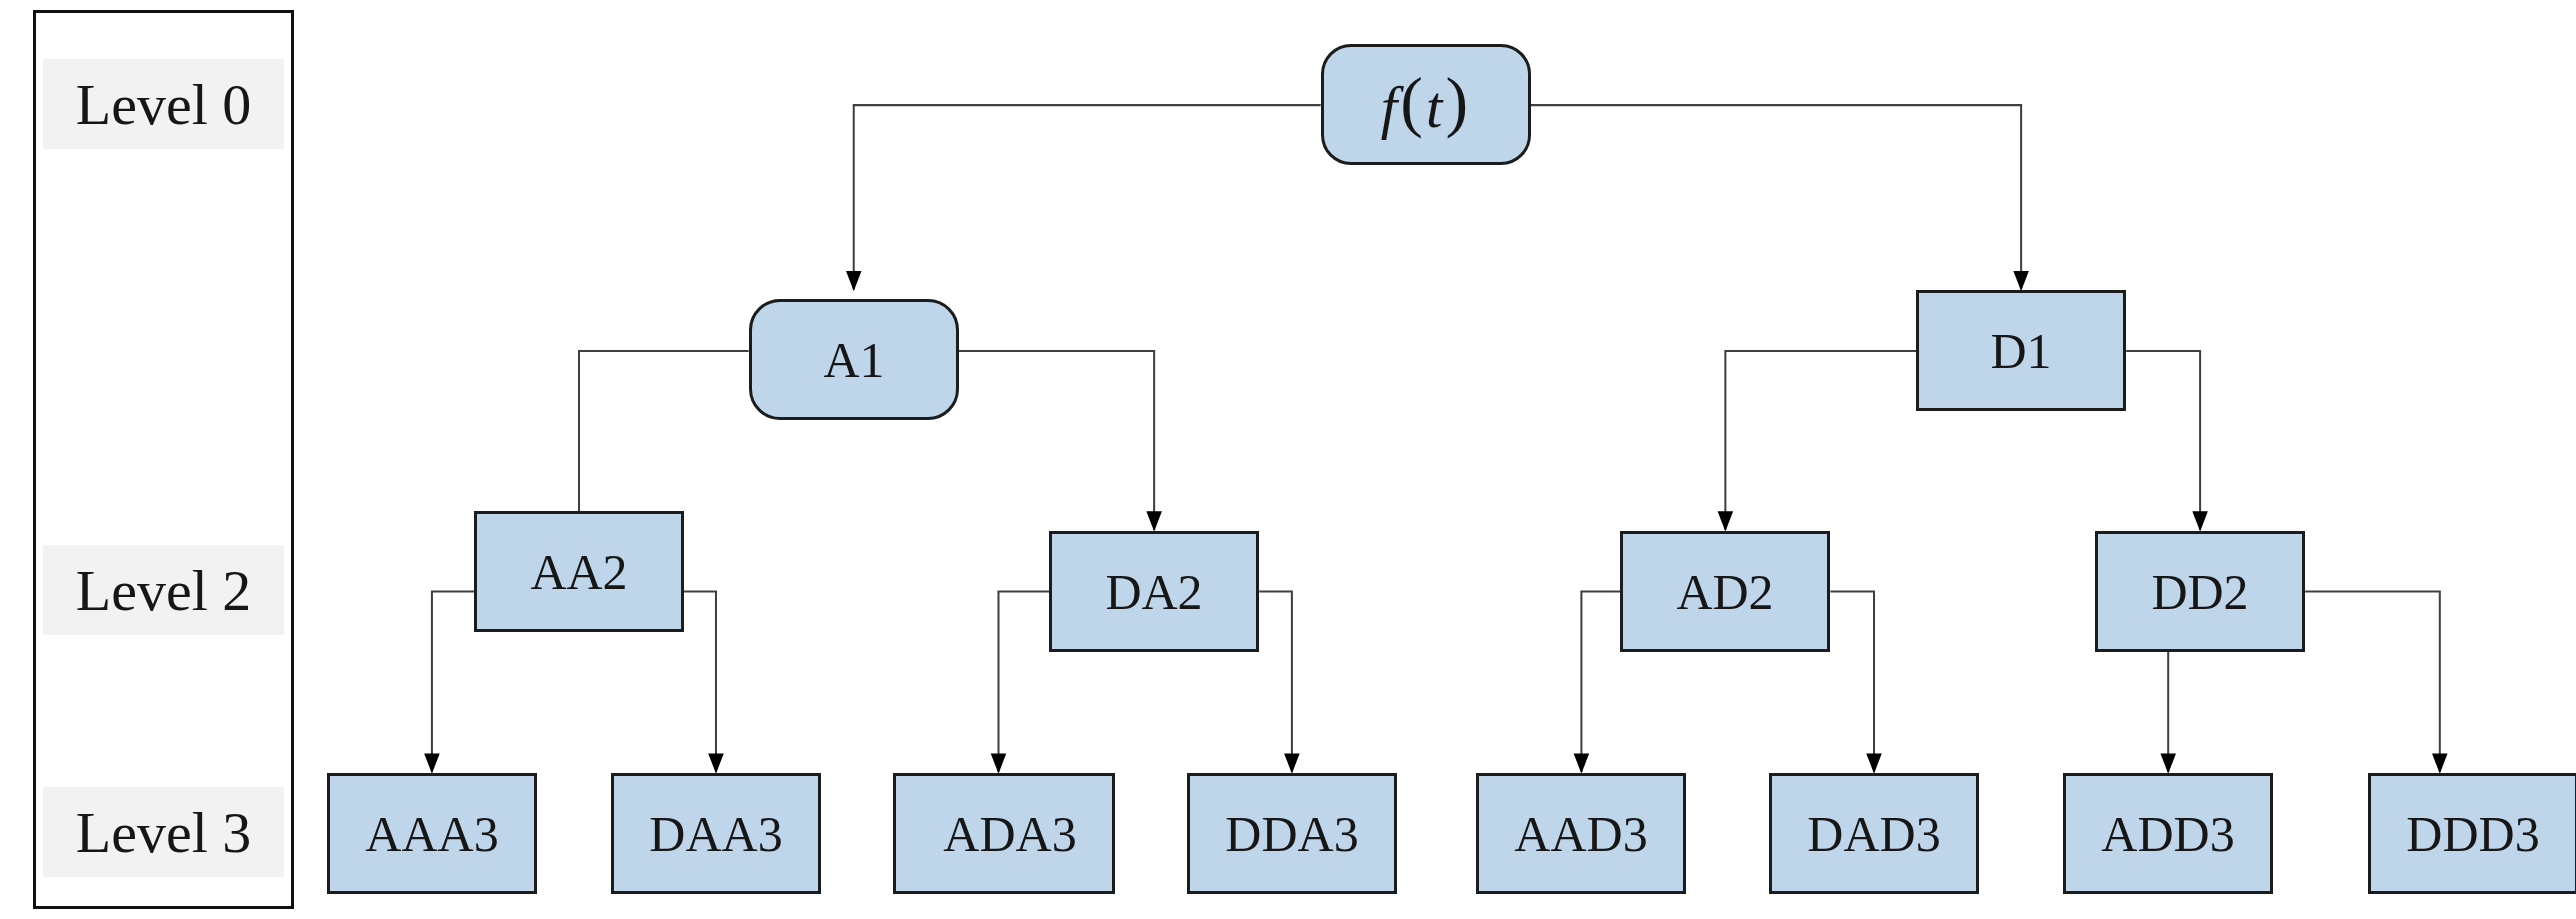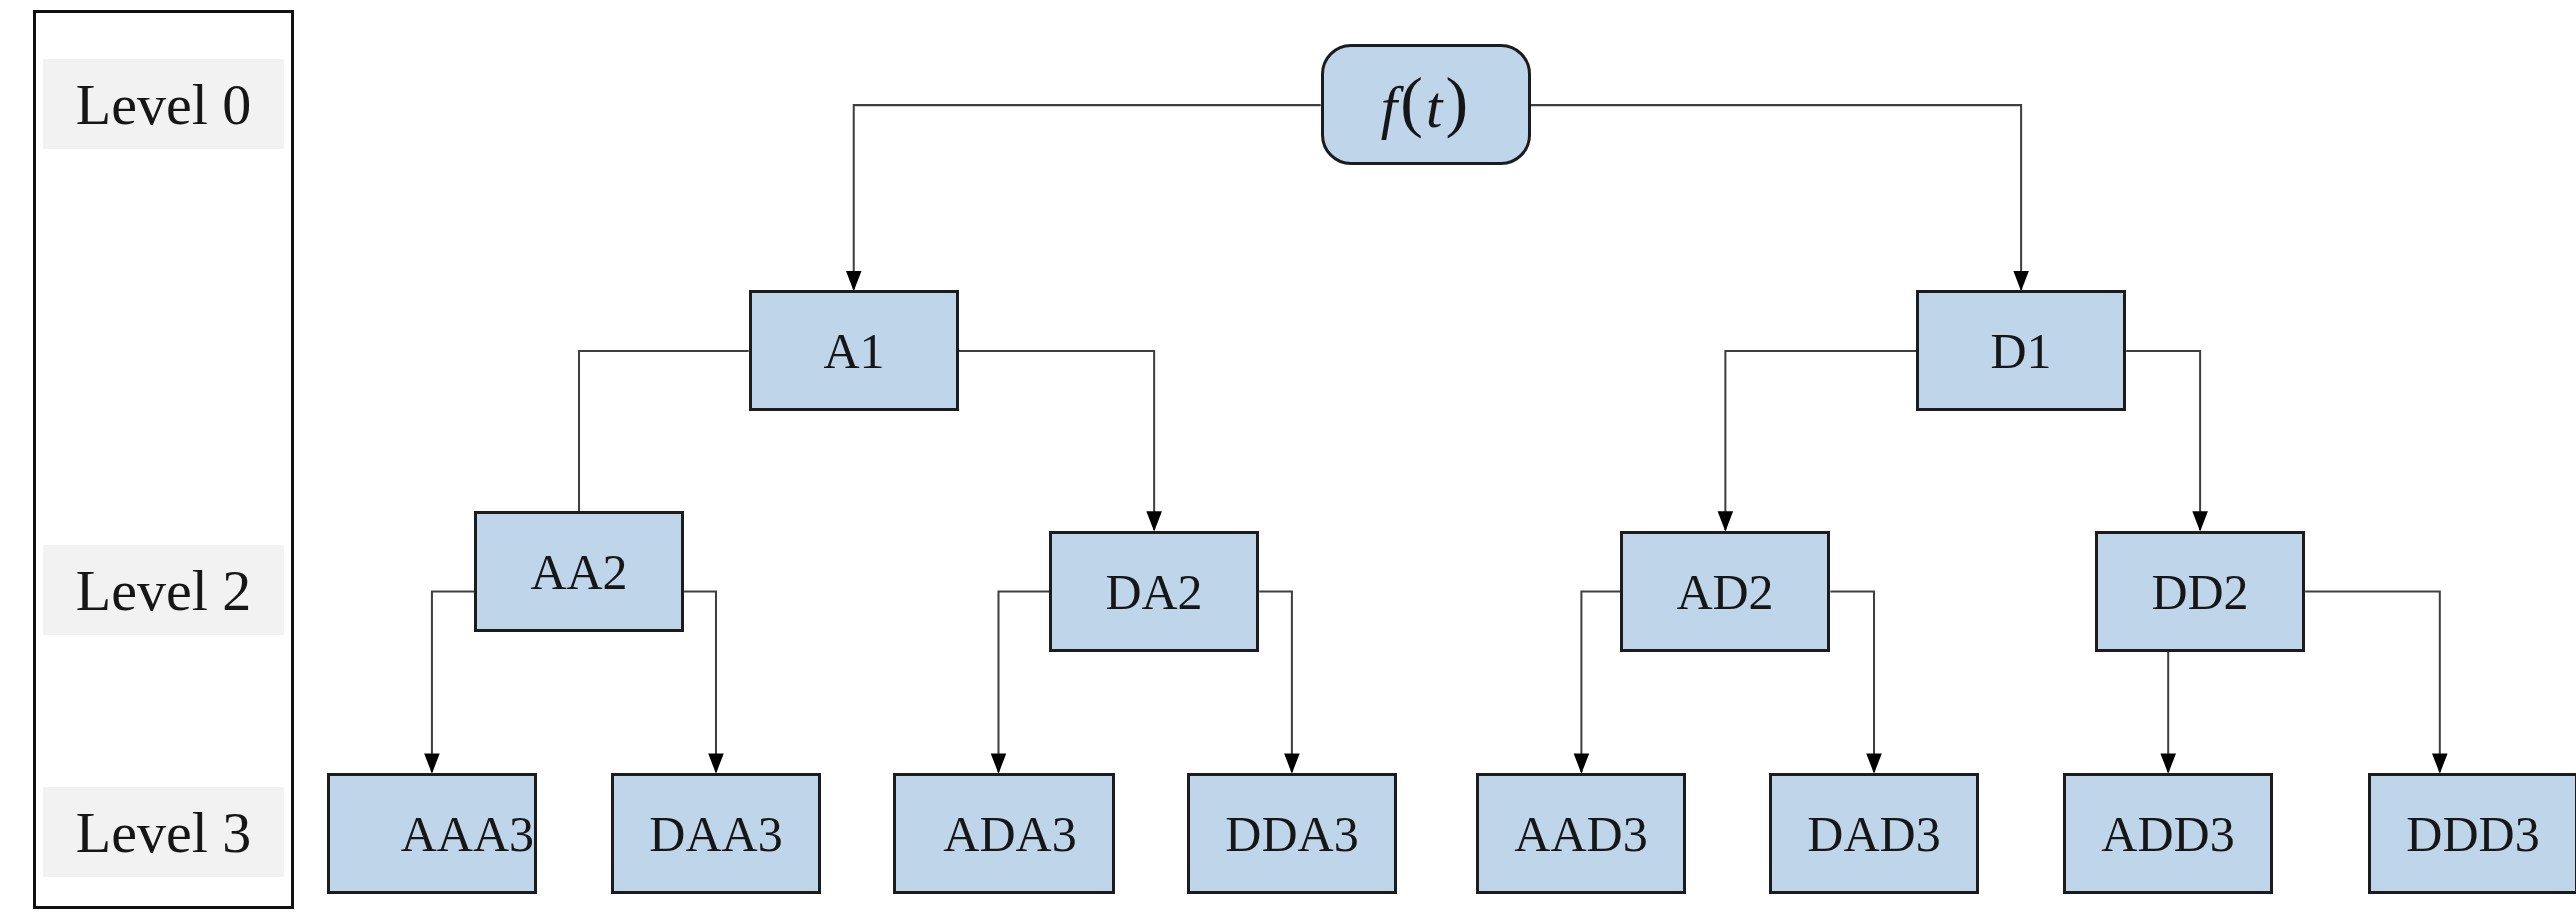--- a/index.html
+++ b/index.html
@@ -83,39 +83,39 @@
   <div class="legend">
     <div class="legend-band band-0">Level 0</div>
     <div class="legend-band band-2">Level 2</div>
     <div class="legend-band band-3">Level 3</div>
   </div>
 
   <div id="nodes">
       <div class="node" style="left: 1321px; top: 44px; border-radius: 30px;">
         <span class="math">f<span class="paren">(</span>t<span class="paren">)</span></span>
       </div>
-      <div class="node" style="left: 749px; top: 290px;">
+      <div class="node" style="left: 749px; top: 299px; border-radius: 31px;">
         <span>A1</span>
       </div>
       <div class="node" style="left: 1916px; top: 290px;">
         <span>D1</span>
       </div>
       <div class="node" style="left: 474px; top: 511px;">
         <span>AA2</span>
       </div>
       <div class="node" style="left: 1049px; top: 531px;">
         <span>DA2</span>
       </div>
       <div class="node" style="left: 1620px; top: 531px;">
         <span>AD2</span>
       </div>
       <div class="node" style="left: 2095px; top: 531px;">
         <span>DD2</span>
       </div>
-      <div class="node" style="left: 327px; top: 773px; justify-content: flex-end;">
+      <div class="node" style="left: 327px; top: 773px;">
         <span>AAA3</span>
       </div>
       <div class="node" style="left: 611px; top: 773px;">
         <span>DAA3</span>
       </div>
       <div class="node" style="left: 893px; top: 773px; padding-left: 12px;">
         <span>ADA3</span>
       </div>
       <div class="node" style="left: 1187px; top: 773px;">
         <span>DDA3</span>

